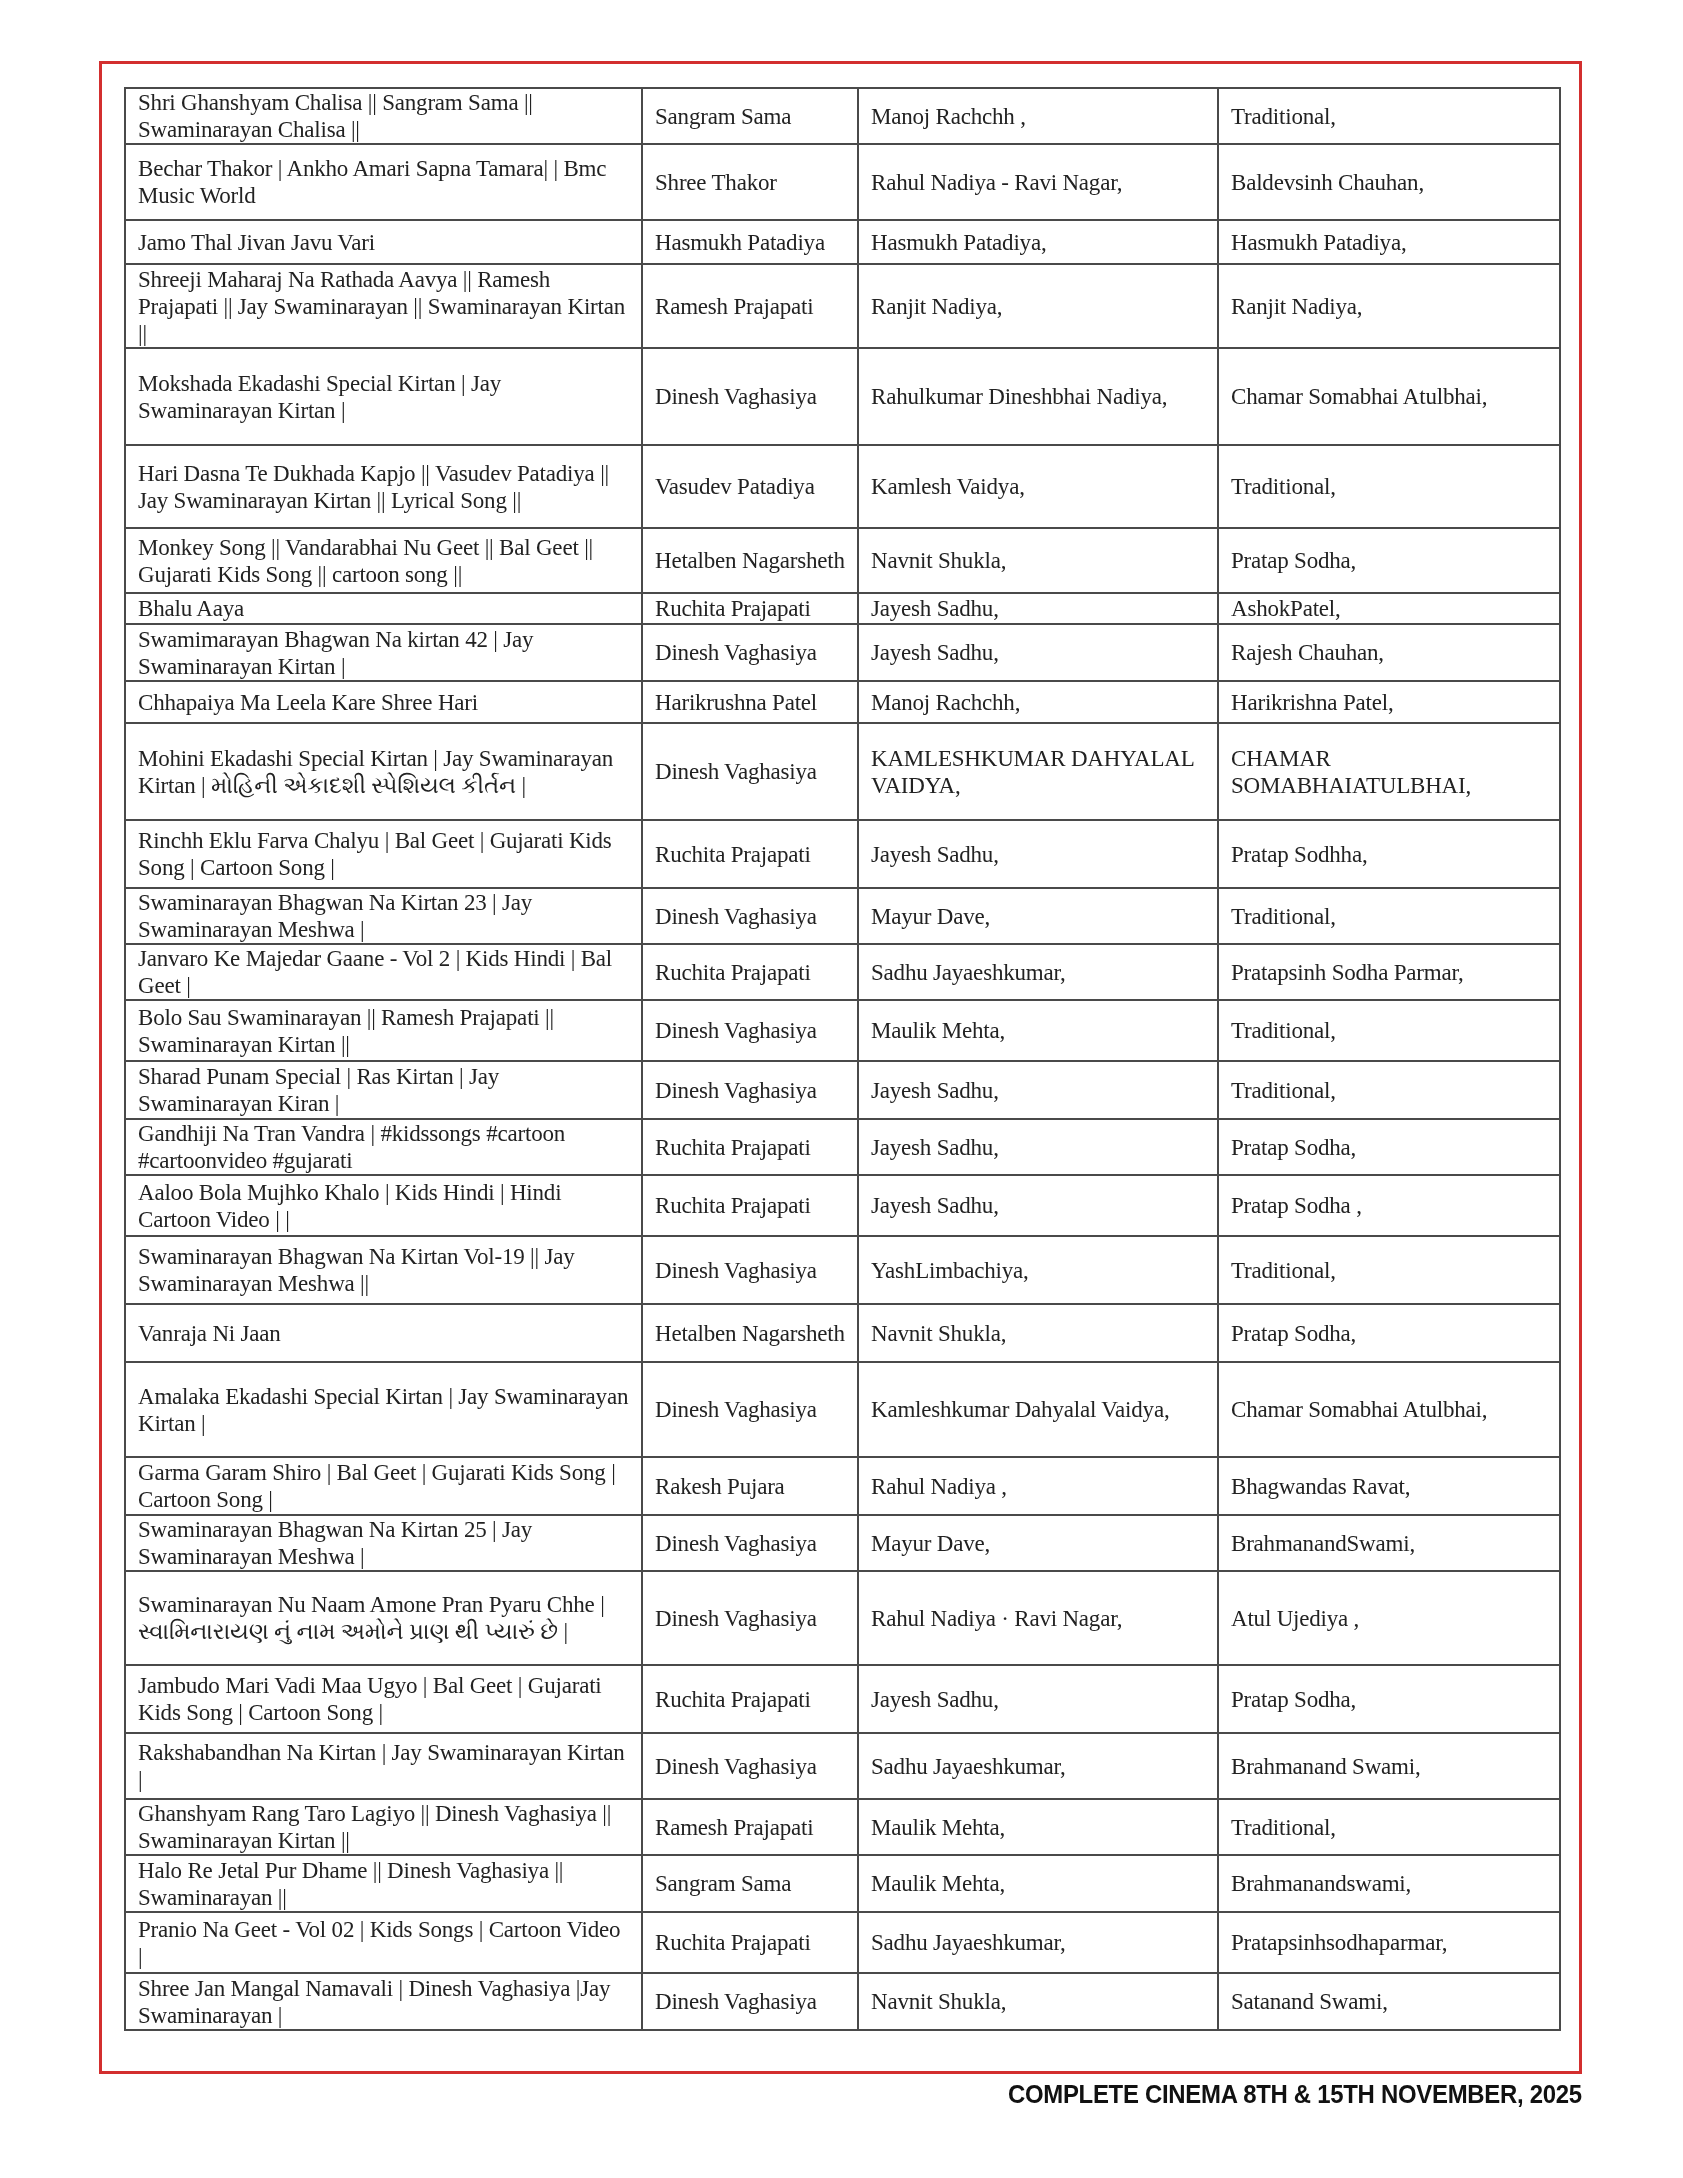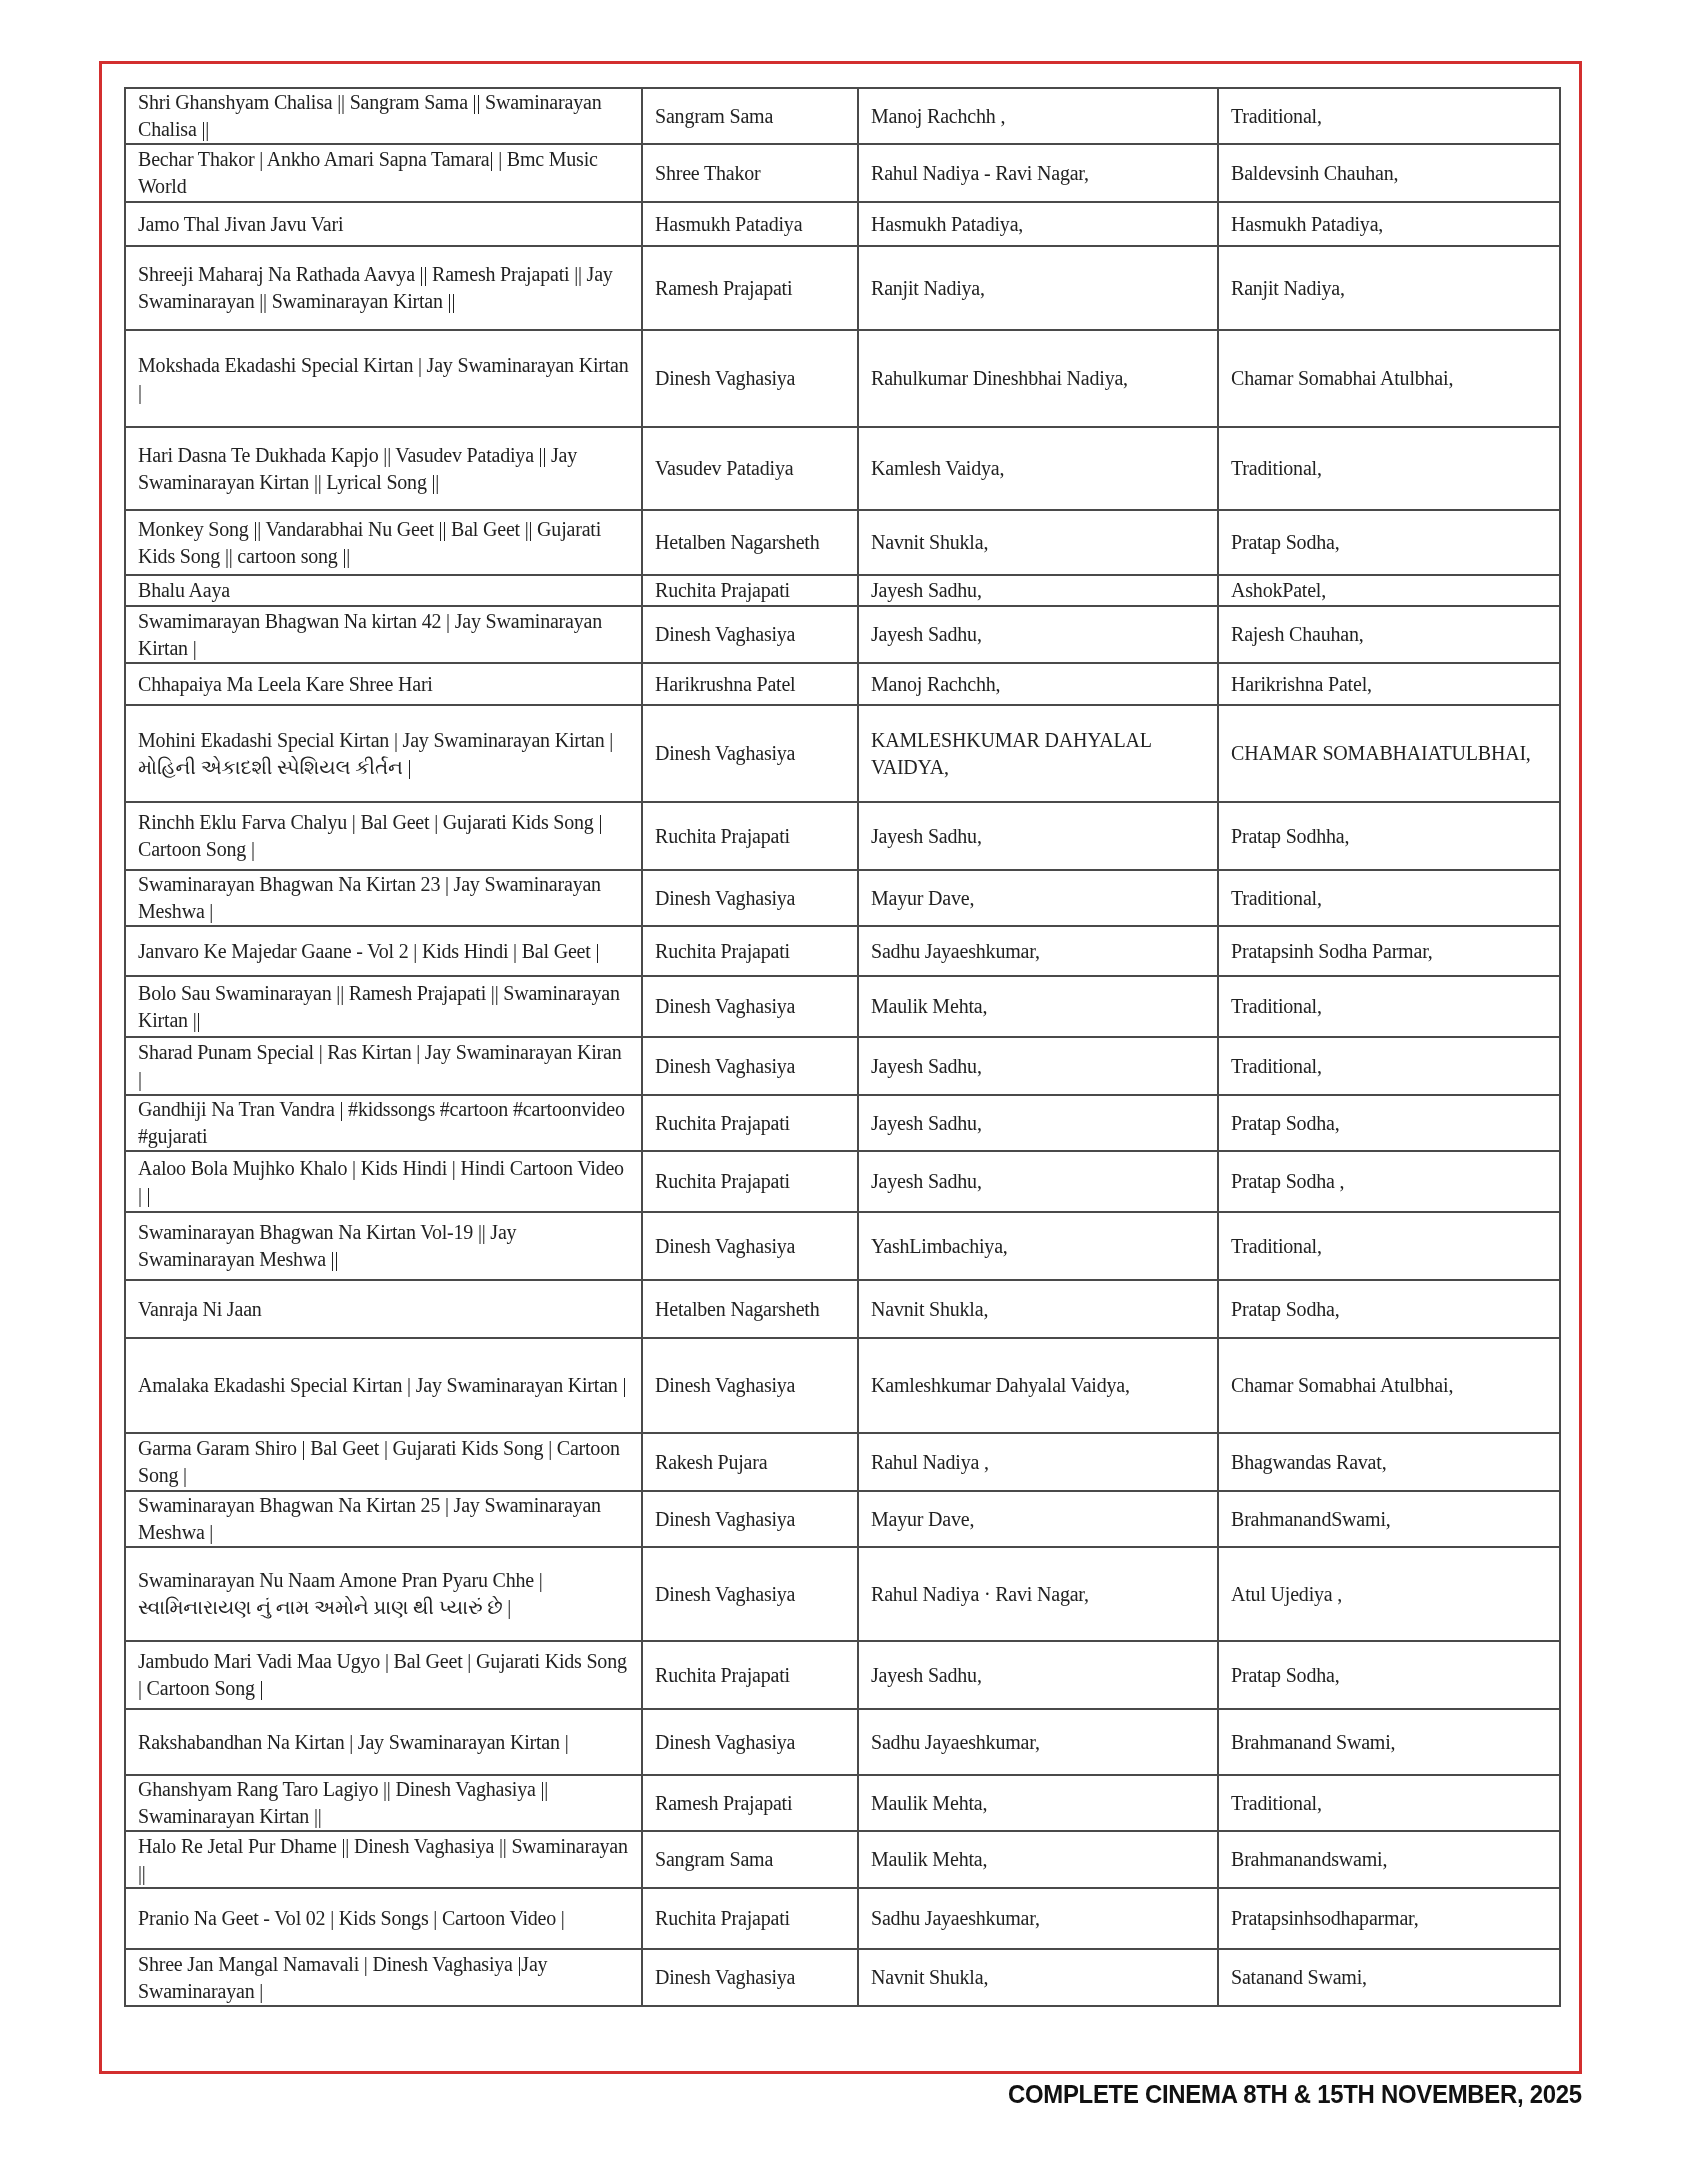--- a/index.html
+++ b/index.html
@@ -5,21 +5,21 @@
   html, body { margin: 0; padding: 0; background: #ffffff; }
   body { width: 1683px; height: 2178px; position: relative; overflow: hidden; }
   .frame {
     position: absolute; left: 99px; top: 61px; width: 1483px; height: 2013px;
     border: 3px solid #d32f2f; box-sizing: border-box;
   }
   table.credits {
     position: absolute; left: 124px; top: 87px; width: 1435px;
     border-collapse: collapse; table-layout: fixed;
     font-family: "Liberation Serif", "DejaVu Serif", serif;
-    font-size: 20px; line-height: 27px; color: #222;
+    font-size: 23px; line-height: 27px; color: #222;
   }
   table.credits td {
     border: 2px solid #4a4a4a; padding: 0 12px; vertical-align: middle;
     overflow: hidden; letter-spacing: -0.2px;
   }
   col.c1 { width: 517px; } col.c2 { width: 216px; } col.c3 { width: 360px; } col.c4 { width: 342px; }
   .footer {
     position: absolute; right: 101px; top: 2079px;
     font-family: "Liberation Sans", "DejaVu Sans", sans-serif;
     font-weight: bold; font-size: 26px; letter-spacing: -0.3px; color: #111;
@@ -38,21 +38,21 @@
       <col class="c3">
       <col class="c4">
     </colgroup>
   <tbody id="credits-body">
       <tr style="height: 55px;">
         <td>Shri Ghanshyam Chalisa || Sangram Sama || Swaminarayan Chalisa ||</td>
         <td>Sangram Sama</td>
         <td>Manoj Rachchh ,</td>
         <td>Traditional,</td>
       </tr>
-      <tr style="height: 58px;">
+      <tr style="height: 76px;">
         <td>Bechar Thakor | Ankho Amari Sapna Tamara| | Bmc Music World</td>
         <td>Shree Thakor</td>
         <td>Rahul Nadiya - Ravi Nagar,</td>
         <td>Baldevsinh Chauhan,</td>
       </tr>
       <tr style="height: 44px; margin-top: 8px;">
         <td>Jamo Thal Jivan Javu Vari</td>
         <td>Hasmukh Patadiya</td>
         <td>Hasmukh Patadiya,</td>
         <td>Hasmukh Patadiya,</td>

